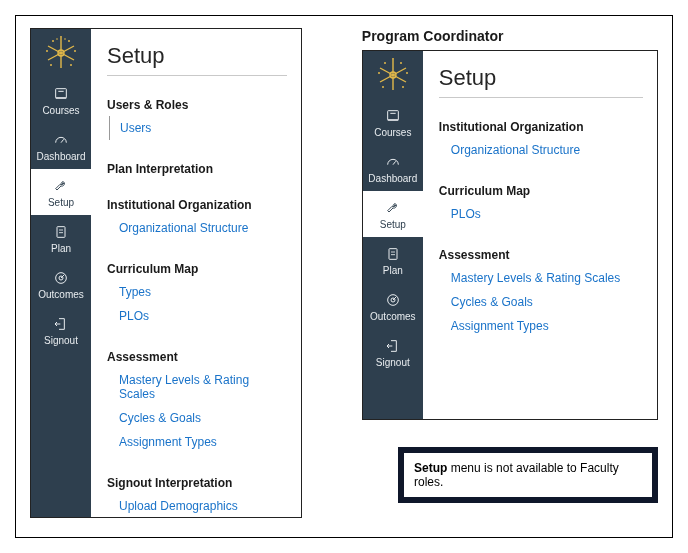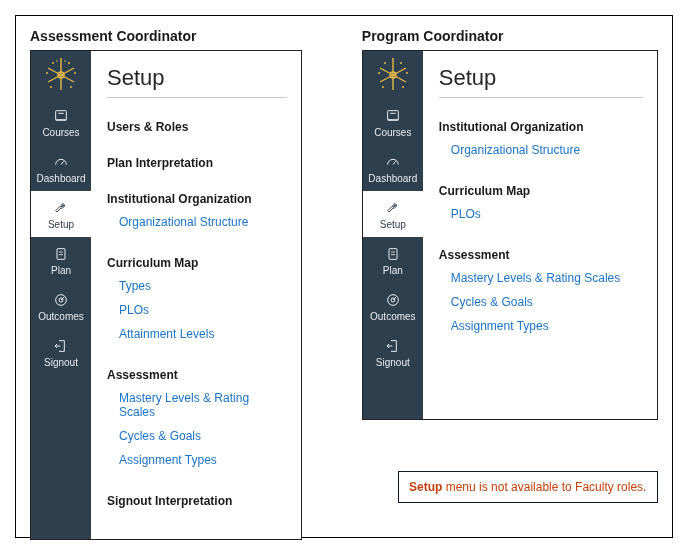--- a/index.html
+++ b/index.html
@@ -97,36 +97,35 @@
     padding: 5px 0;
     cursor: pointer;
   }
   .faculty-block {
     position: absolute;
     right: 14px;
     bottom: 34px;
     width: 260px;
   }
   .faculty-box {
-    border: 1px solid #0f172a;
+    border: 6px solid #0f172a;
     padding: 8px 10px;
     font-size: 12px;
-    color: #c2410c;
+    color: #000000;
     margin-top: 20px;
   }
   .faculty-box b { font-weight: 700; }
 </style>
 </head>
 <body>
 
 <div class="outer">
   <div class="cols">
 
     <div class="col-left">
-      <div class="role-title">Assessment Coordinator</div>
       <div class="panel panel-left">
         <div class="sidebar">
           <div class="logo">
             <svg viewBox="0 0 40 40">
               <g stroke="#e3b94a" stroke-width="1.4" fill="none">
                 <circle cx="20" cy="20" r="3"></circle>
                 <line x1="20" y1="20" x2="20" y2="5"></line>
                   <line x1="20" y1="20" x2="20" y2="35"></line>
                 <line x1="20" y1="20" x2="7" y2="13"></line>
                   <line x1="20" y1="20" x2="33" y2="27"></line>
@@ -188,38 +187,43 @@
                 <path d="M9 4h8v16H9" fill="none" stroke="#e8ecef" stroke-width="1.5"></path>
                 <path d="M11 12H3m0 0l3-3m-3 3l3 3" fill="none" stroke="#e8ecef" stroke-width="1.5"></path>
               </svg>
             <span class="lbl">Signout</span>
           </div>
         </div>
         <div class="content">
           <h1>Setup</h1>
           <div id="assessment-sections">
               <div class="section-head">Users &amp; Roles</div>
+              <div class="links first">
+                <a class="link-item">Users</a>
+              </div>
               <div class="section-head">Plan Interpretation</div>
               <div class="section-head">Institutional Organization</div>
               <div class="links">
                 <a class="link-item">Organizational Structure</a>
               </div>
               <div class="section-head">Curriculum Map</div>
               <div class="links">
                 <a class="link-item">Types</a>
                 <a class="link-item">PLOs</a>
-                <a class="link-item">Attainment Levels</a>
               </div>
               <div class="section-head">Assessment</div>
               <div class="links">
                 <a class="link-item">Mastery Levels &amp; Rating Scales</a>
                 <a class="link-item">Cycles &amp; Goals</a>
                 <a class="link-item">Assignment Types</a>
               </div>
               <div class="section-head">Signout Interpretation</div>
+              <div class="links">
+                <a class="link-item">Upload Demographics</a>
+              </div>
             </div>
         </div>
       </div>
     </div>
 
     <div class="col-right">
       <div class="role-title">Program Coordinator</div>
       <div class="panel panel-right">
         <div class="sidebar">
           <div class="logo">

